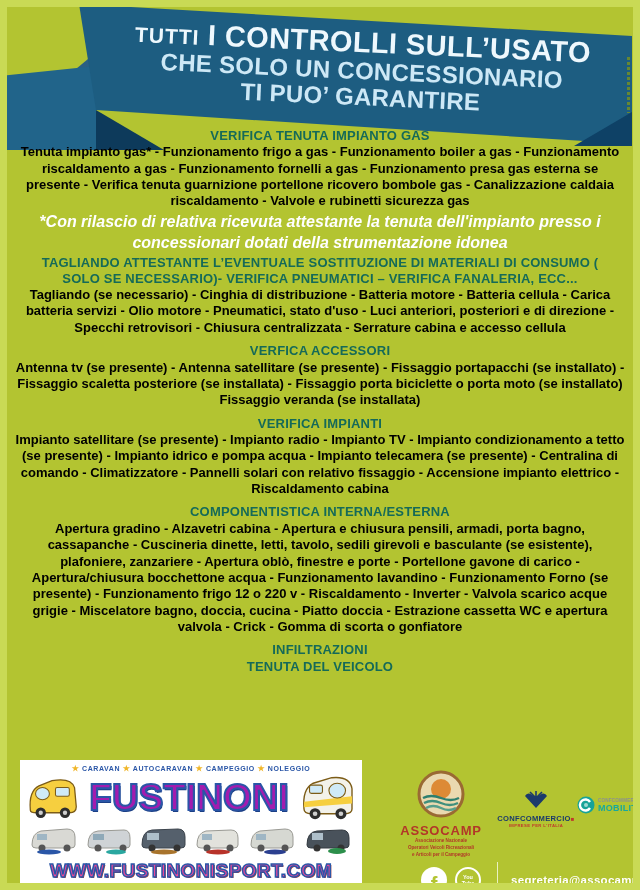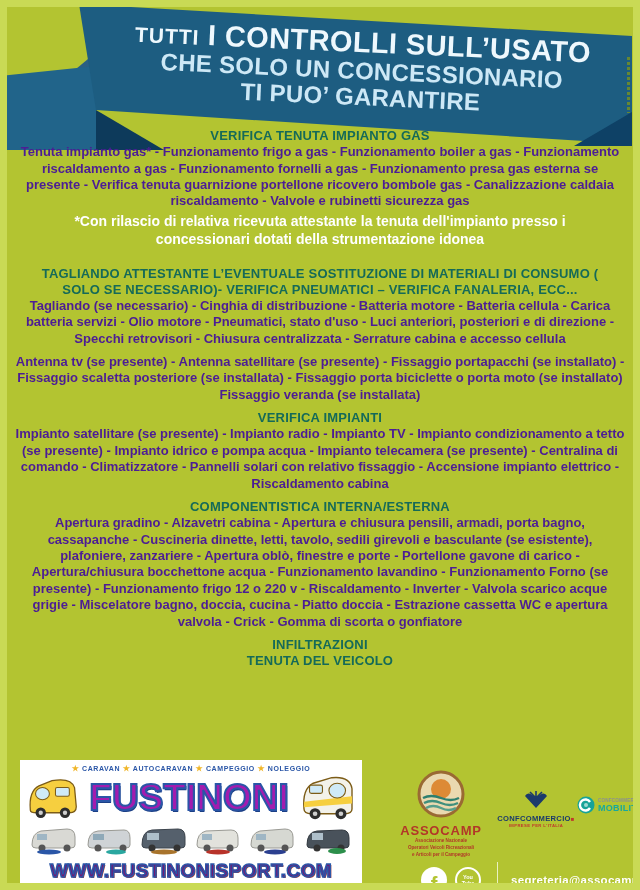--- a/index.html
+++ b/index.html
@@ -24,42 +24,42 @@
     background:repeating-linear-gradient(#77911f 0 3px, transparent 3px 5px);
     opacity:0.8;
   }
   
   #sections { position:absolute; top:121px; left:0; width:626px; text-align:center; }
   .sec-h {
     color:#156a58; font-size:13px; font-weight:800; letter-spacing:0.2px;
     margin:0 auto 1px; max-width:596px; line-height:1.18;
   }
   .sec-b {
-    color:#4c1d95; font-size:13px; font-weight:700; line-height:1.26;
+    color:#000000; font-size:13px; font-weight:700; line-height:1.26;
     margin:0 auto 7px; max-width:612px;
   }
   .sec-note {
-    color:#ffffff; font-size:14px; font-weight:700; line-height:1.3;
-    max-width:585px; margin:0px auto 18px;
+    color:#ffffff; font-size:16px; font-weight:700; line-height:1.3;
+    max-width:585px; margin:0px auto 2px;font-style:italic;
   }
   
   .fustinoni-card {
     position:absolute; left:13px; top:753px; width:342px; height:127px;
     background:#ffffff; padding:4px 6px 3px; text-align:center;
   }
   .f-tagline { font-size:7px; font-weight:800; color:#2a56a7; letter-spacing:0.6px; }
   .f-tagline .star { color:#f0b62a; font-size:8px; }
   .f-name-row { display:flex; align-items:center; justify-content:space-between; height:50px; }
   .f-name {
     flex:1; font-size:37px; font-weight:900; color:#a21caf; letter-spacing:0px;
     -webkit-text-stroke:2px #2a56a7; text-shadow:1px 2px 0 #1b3f85;
   }
   .f-vehicles { display:flex; justify-content:space-between; padding:0 3px; margin-top:2px; }
   .f-site {
-    margin-top:5px; font-size:19px; font-weight:900; color:#701a75;
+    margin-top:5px; font-size:19px; font-weight:900; color:#ec4899;
     -webkit-text-stroke:1.5px #2a56a7; text-shadow:1px 1px 0 #a33; letter-spacing:0.4px;
     white-space:nowrap;
   }
   .assocamp { position:absolute; left:386px; top:763px; width:96px; text-align:center; }
   .assocamp .a-name { font-size:13px; font-weight:700; color:#b23728; letter-spacing:0.8px; margin-top:1px; }
   .assocamp .a-line { font-size:4.6px; font-weight:700; color:#b23728; line-height:1.5; }
   .confcommercio { position:absolute; left:487px; top:782px; width:84px; text-align:center; }
   .confcommercio .c-name { font-size:7.6px; font-weight:800; color:#1b3a6b; letter-spacing:0.3px; margin-top:1px; }
   .confcommercio .c-name .sq { color:#c0392b; font-size:6px; }
   .confcommercio .c-sub { font-size:4.2px; font-weight:700; color:#c0392b; letter-spacing:0.4px; }
@@ -109,20 +109,21 @@
       <p class="sec-b" style="margin-bottom:2px">Tenuta impianto gas* - Funzionamento frigo a gas - Funzionamento boiler a gas - Funzionamento riscaldamento a gas - Funzionamento fornelli a gas - Funzionamento presa gas esterna se presente - Verifica tenuta guarnizione portellone ricovero bombole gas - Canalizzazione caldaia riscaldamento - Valvole e rubinetti sicurezza gas</p>
       <p class="sec-note">*Con rilascio di relativa ricevuta attestante la tenuta dell'impianto presso i concessionari dotati della strumentazione idonea</p>
     </section>
 
     <section>
       <h2 class="sec-h">TAGLIANDO ATTESTANTE  L’EVENTUALE SOSTITUZIONE DI MATERIALI DI CONSUMO ( SOLO SE NECESSARIO)- VERIFICA PNEUMATICI – VERIFICA FANALERIA, ECC...</h2>
       <p class="sec-b">Tagliando (se necessario) - Cinghia di distribuzione - Batteria motore - Batteria cellula - Carica batteria servizi - Olio motore - Pneumatici, stato d'uso - Luci anteriori, posteriori e di direzione - Specchi retrovisori - Chiusura centralizzata - Serrature cabina e accesso cellula</p>
     </section>
 
     <section>
+      <h2 class="sec-h">VERFICA ACCESSORI</h2>
       <p class="sec-b">Antenna tv (se presente) - Antenna satellitare (se presente) - Fissaggio portapacchi (se installato) - Fissaggio scaletta posteriore (se installata) - Fissaggio porta biciclette o porta moto (se installato) Fissaggio veranda (se installata)</p>
     </section>
 
     <section>
       <h2 class="sec-h">VERIFICA IMPIANTI</h2>
       <p class="sec-b">Impianto satellitare (se presente) - Impianto radio - Impianto TV - Impianto condizionamento a tetto (se presente) - Impianto idrico e pompa acqua - Impianto telecamera (se presente) - Centralina di comando - Climatizzatore - Pannelli solari con relativo fissaggio - Accensione impianto elettrico - Riscaldamento cabina</p>
     </section>
 
     <section>
       <h2 class="sec-h">COMPONENTISTICA INTERNA/ESTERNA</h2>

